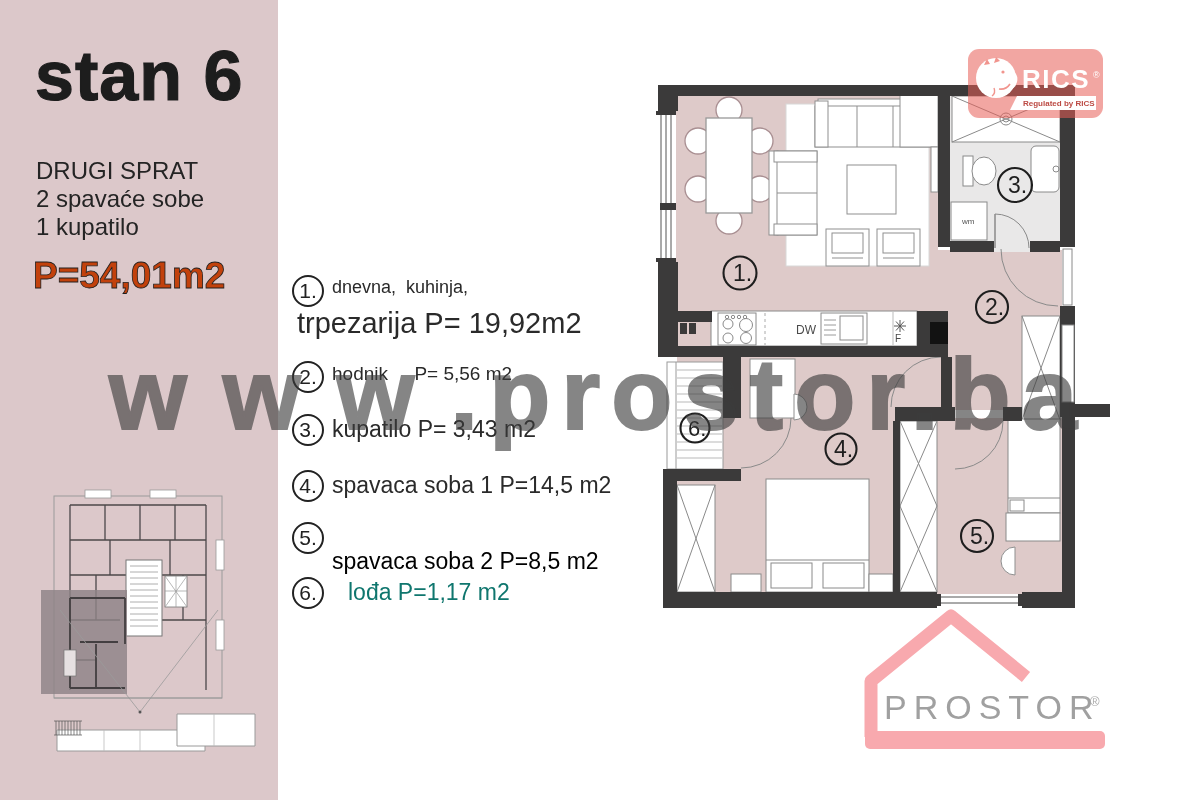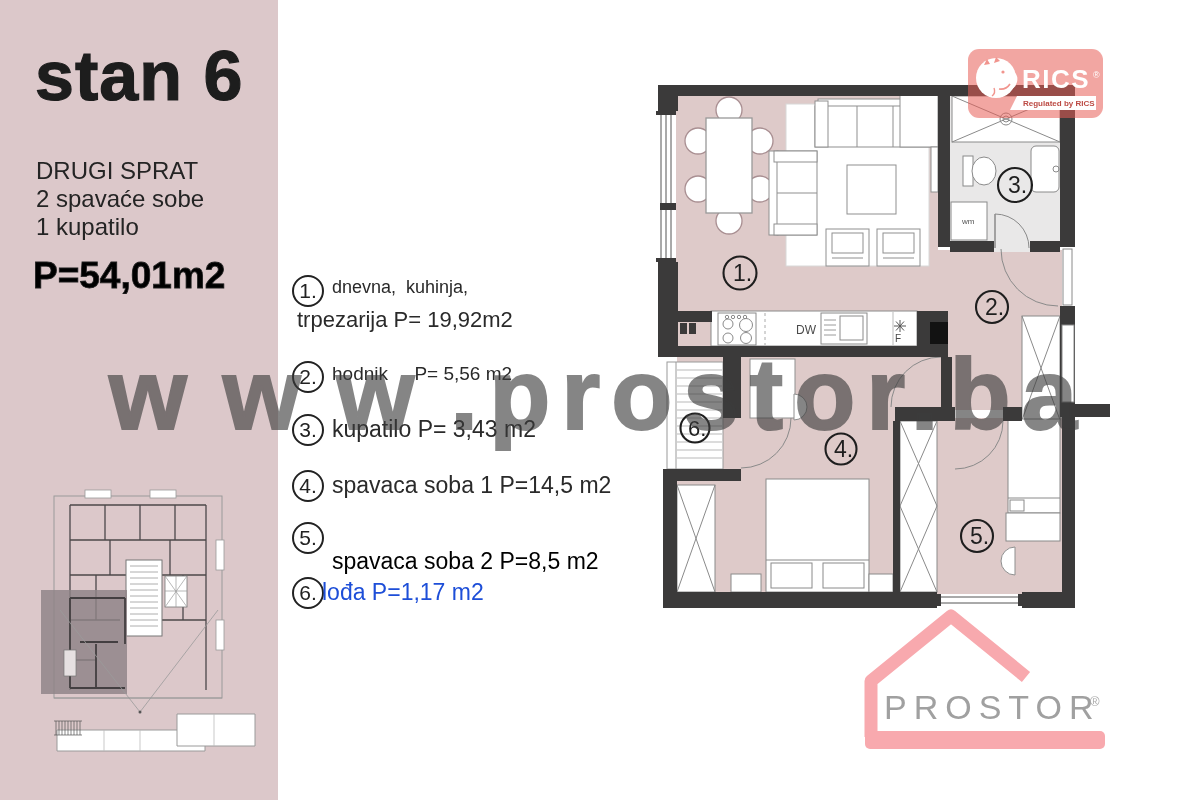--- a/index.html
+++ b/index.html
@@ -9,40 +9,40 @@
 </style>
 </head>
 <body>
 
 <div class="abs" style="left:0;top:0;width:278px;height:800px;background:#dcc8ca;"></div>
 
 <div class="abs" style="left:35px;top:36px;font-size:70px;font-weight:bold;color:#1d1d1d;letter-spacing:1px;-webkit-text-stroke:1.2px #1d1d1d;">stan 6</div>
 
 <div class="abs" style="left:36px;top:157px;font-size:24px;color:#242424;line-height:28px;">DRUGI SPRAT<br>2 spavaće sobe<br>1 kupatilo</div>
 
-<div class="abs" style="left:33px;top:255px;font-size:37px;font-weight:bold;color:#000000;-webkit-text-stroke:0.8px #1d1d1d;">P=54,01m2</div>
+<div class="abs" style="left:33px;top:255px;font-size:37px;font-weight:bold;color:#c2410c;-webkit-text-stroke:0.8px #1d1d1d;">P=54,01m2</div>
 
 <div class="abs" style="left:292px;top:275px;width:28px;height:28px;border:2px solid #222;border-radius:50%;text-align:center;font-size:21px;line-height:28px;color:#222;">1.</div>
 <div class="abs" style="left:332px;top:277px;font-size:18px;color:#2a2a2a;">dnevna,&nbsp; kuhinja,</div>
-<div class="abs" style="left:297px;top:307px;font-size:22px;color:#2a2a2a;">trpezarija P= 19,92m2</div>
+<div class="abs" style="left:297px;top:307px;font-size:29px;color:#2a2a2a;">trpezarija P= 19,92m2</div>
 
 <div class="abs" style="left:292px;top:361px;width:28px;height:28px;border:2px solid #222;border-radius:50%;text-align:center;font-size:21px;line-height:28px;color:#222;">2.</div>
 <div class="abs" style="left:332px;top:363px;font-size:19px;color:#2a2a2a;">hodnik&nbsp;&nbsp;&nbsp;&nbsp; P= 5,56 m2</div>
 
 <div class="abs" style="left:292px;top:414px;width:28px;height:28px;border:2px solid #222;border-radius:50%;text-align:center;font-size:21px;line-height:28px;color:#222;">3.</div>
 <div class="abs" style="left:332px;top:416px;font-size:23px;color:#2a2a2a;">kupatilo P= 3,43 m2</div>
 
 <div class="abs" style="left:292px;top:470px;width:28px;height:28px;border:2px solid #222;border-radius:50%;text-align:center;font-size:21px;line-height:28px;color:#222;">4.</div>
 <div class="abs" style="left:332px;top:472px;font-size:23px;color:#2a2a2a;">spavaca soba 1 P=14,5 m2</div>
 
 <div class="abs" style="left:292px;top:522px;width:28px;height:28px;border:2px solid #222;border-radius:50%;text-align:center;font-size:21px;line-height:28px;color:#222;">5.</div>
 <div class="abs" style="left:332px;top:524px;font-size:23px;color:#000000;margin-top:24px;">spavaca soba 2 P=8,5 m2</div>
 
 <div class="abs" style="left:292px;top:577px;width:28px;height:28px;border:2px solid #222;border-radius:50%;text-align:center;font-size:21px;line-height:28px;color:#222;">6.</div>
-<div class="abs" style="left:322px;top:579px;font-size:23px;color:#1d4ed8;">lođa P=1,17 m2</div>
+<div class="abs" style="left:348px;top:579px;font-size:23px;color:#0f766e;">lođa P=1,17 m2</div>
 
 <svg class="abs" style="left:0;top:0;" width="1200" height="800" viewBox="0 0 1200 800">
 
 <rect x="676" y="96" width="262" height="252" fill="#decac9"></rect>
 
 <rect x="938" y="250" width="124" height="160" fill="#decac9"></rect>
 
 <rect x="677" y="356" width="275" height="237" fill="#decac9"></rect>
 
 <rect x="898" y="418" width="166" height="176" fill="#decac9"></rect>

